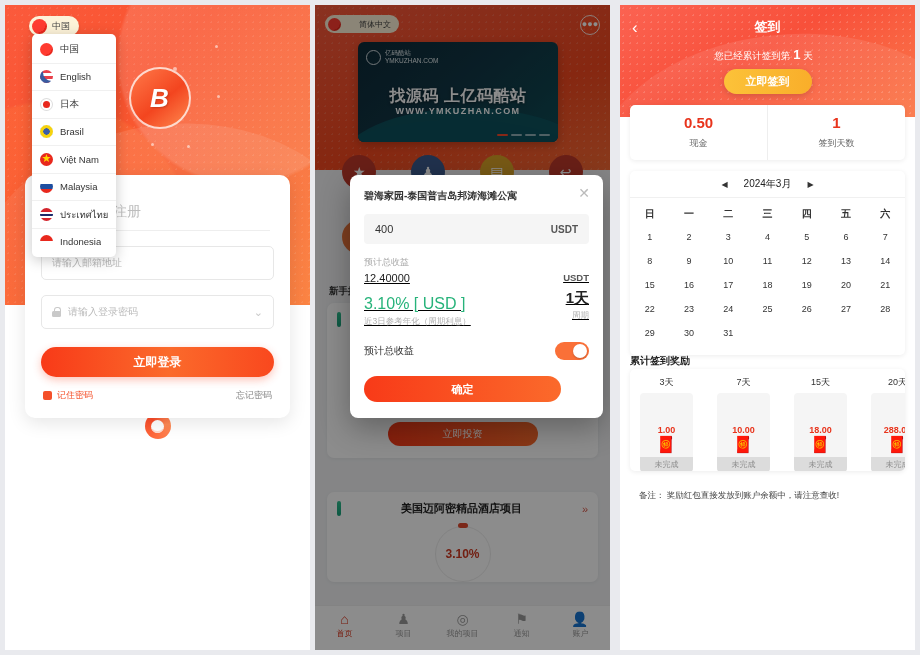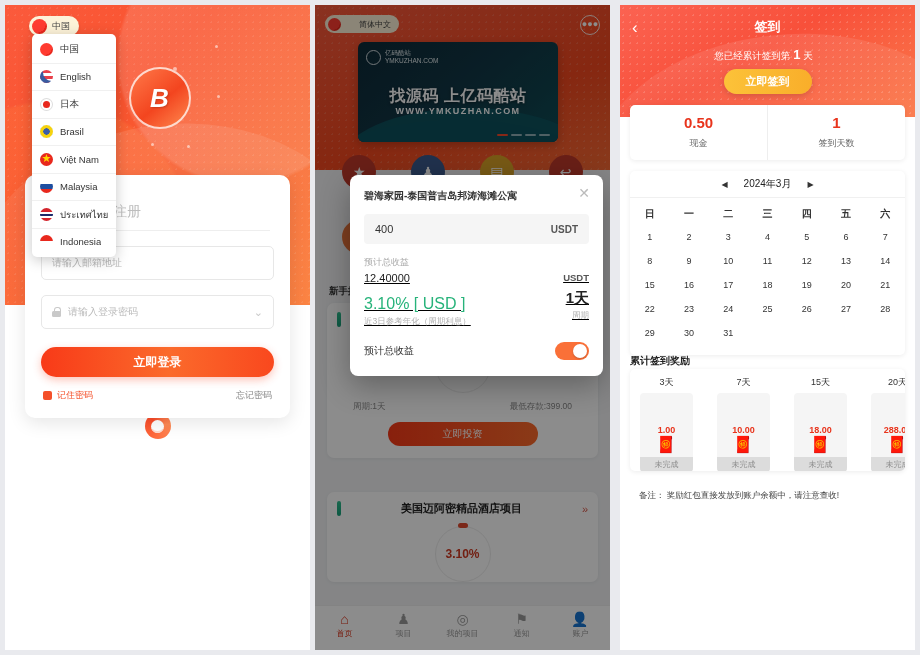--- a/index.html
+++ b/index.html
@@ -527,20 +527,21 @@
         <div class="rgt">
           <div class="u2">USDT</div>
           <div class="d">1天</div>
           <div class="s">周期</div>
         </div>
       </div>
       <div class="m-tog">
         <span class="tl">预计总收益</span>
         <span class="m-switch"></span>
       </div>
+      <button class="m-ok">确定</button>
     </div>
   </div>
 
   <div class="panel right">
     <div class="r-top"></div>
     <div class="r-back">‹</div>
     <div class="r-title">签到</div>
     <div class="r-sub">
       <span>您已经累计签到第</span><b>1</b><span>天</span>
     </div>

